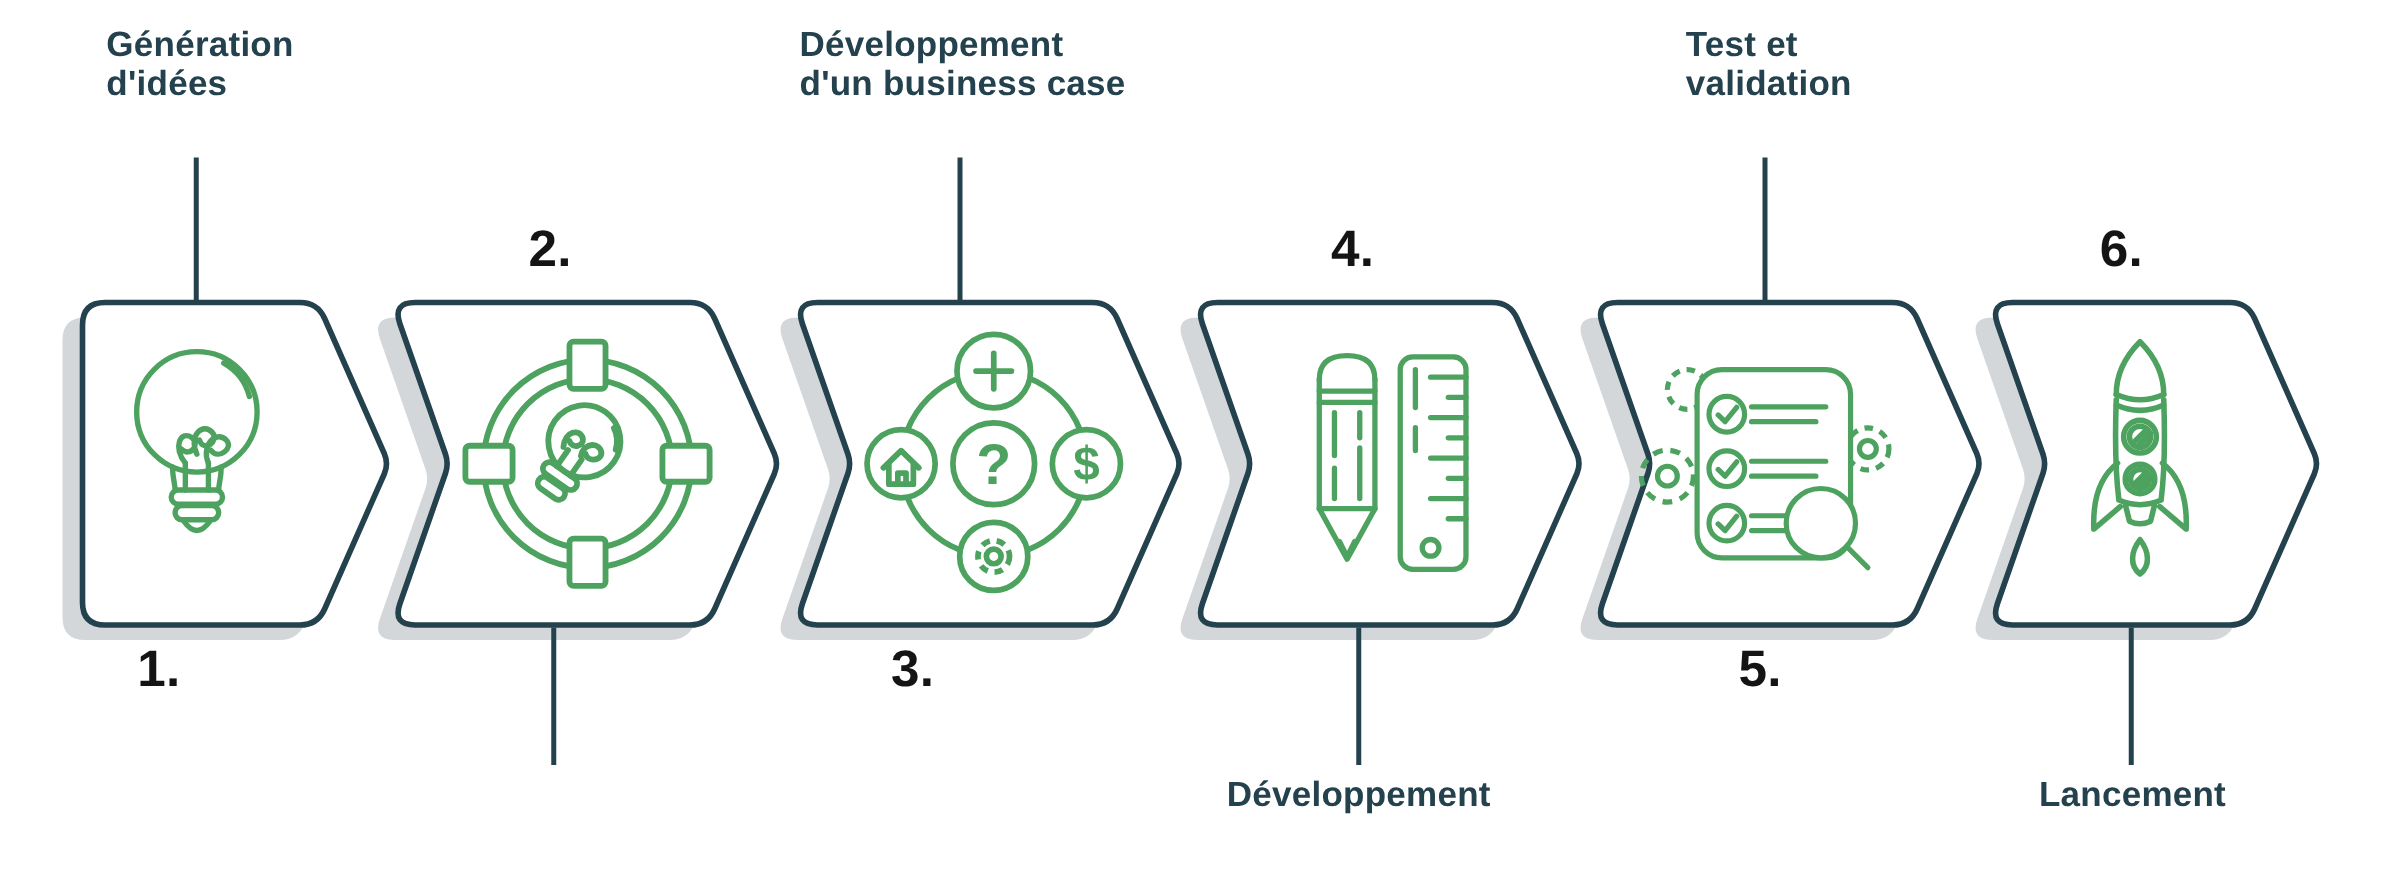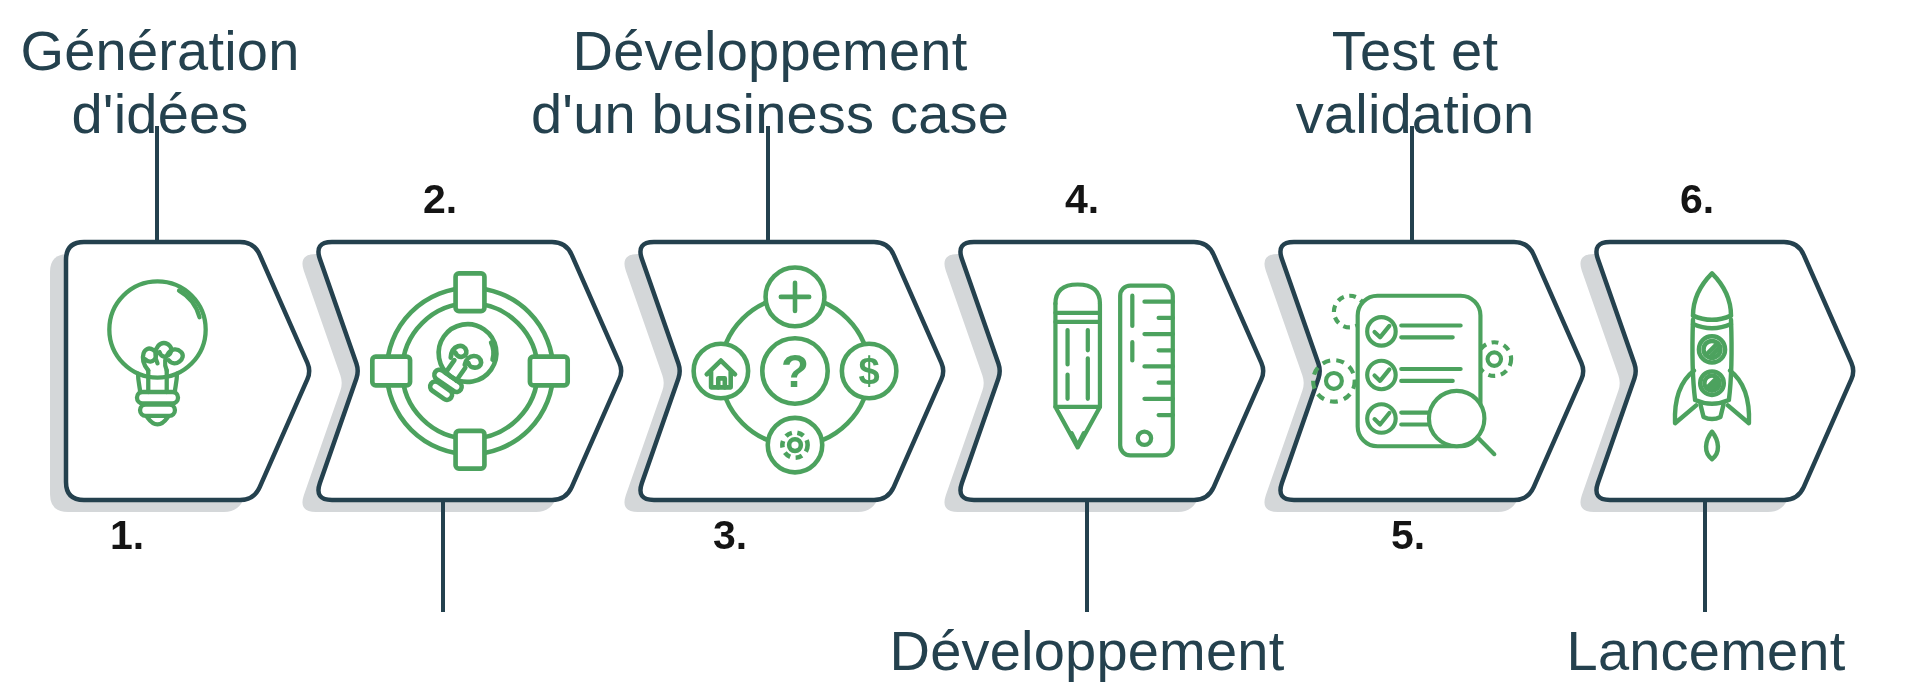--- a/index.html
+++ b/index.html
@@ -1,21 +1,21 @@
 <!DOCTYPE html>
 <html style="--green: #4CA25E; --dark: #24414E; --shadow: #D4D7D9; --number: #141414; --bg: #FFFFFF;"><head>
 <meta charset="utf-8">
 <style>
   html,body{margin:0;padding:0;background:#fff;}
   .stage{position:relative;width:1920px;height:700px;overflow:hidden;
          background:var(--bg,#ffffff);font-family:"Liberation Sans",sans-serif;}
   svg.flow{position:absolute;left:0;top:0;}
   .conn{stroke:var(--dark,#24414E);stroke-width:4;}
-  .step-label{position:absolute;transform:translateX(-50%);text-align:center;
-      font-size:56px;font-weight:400;line-height:1.12;color:var(--dark,#24414E);
+  .step-label{position:absolute;transform:translateX(-50%);
+      font-size:28px;font-weight:700;line-height:1.12;color:var(--dark,#24414E);
       white-space:pre-line;letter-spacing:.2px;}
   .step-num{position:absolute;transform:translateX(-50%);font-size:41px;font-weight:700;
       color:var(--number,#141414);}
   .icon{position:absolute;}
   .icon path,.icon circle,.icon rect,.icon line,.icon ellipse{
       stroke:var(--green,#4CA25E);fill:none;stroke-width:2.1;
       stroke-linecap:round;stroke-linejoin:round;}
   .icon .fw{fill:#ffffff;}
   .icon .teeth{stroke-linecap:butt;}
   .icon text{fill:var(--green,#4CA25E);stroke:none;font-weight:700;

